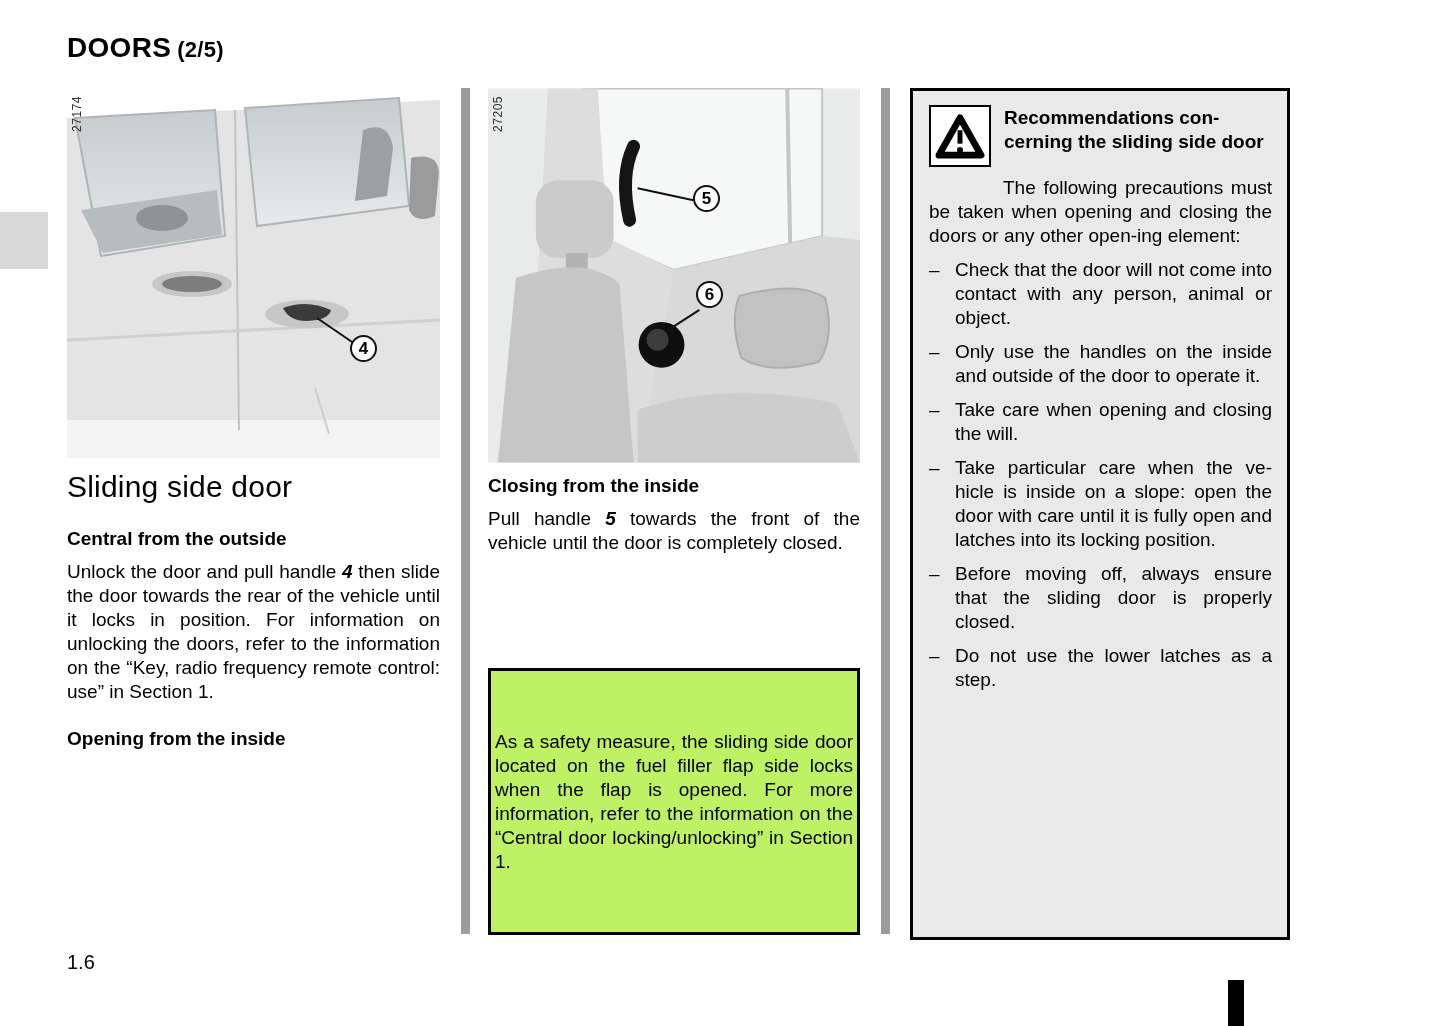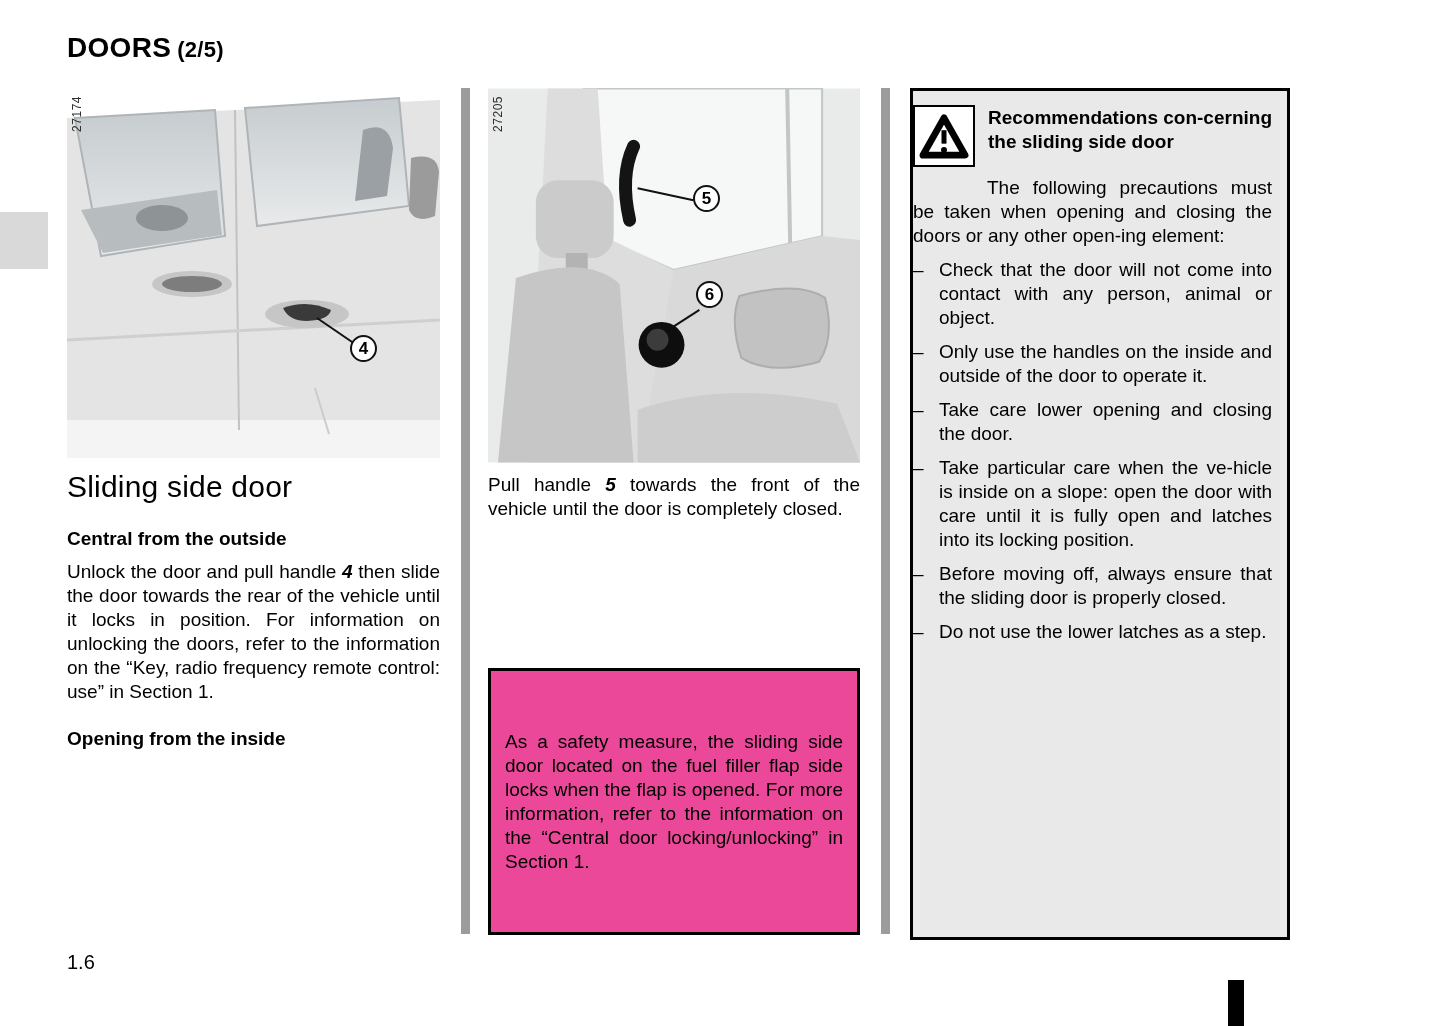--- a/index.html
+++ b/index.html
@@ -29,25 +29,25 @@
              background:#fff; display:flex; align-items:center; justify-content:center;
              font-size:17px; font-weight:bold; line-height:1; }
 
   h2.section { font-size:30px; font-weight:normal; margin-top:12px; letter-spacing:.2px; }
   h3.sub { font-size:19px; font-weight:bold; margin-top:24px; }
   .col-mid h3.sub { margin-top:12px; }
   p.body { font-size:19px; line-height:24px; text-align:justify; margin-top:10px; }
   p.body .num { font-weight:bold; font-style:italic; }
 
   .note-box { position:absolute; left:488px; top:668px; width:372px; height:267px;
-              border:3px solid #000; background:#ec4899; display:flex; align-items:center; padding:0 14px; }
+              border:3px solid #000; background:#bef264; display:flex; align-items:center; padding:0 4px; }
   .note-box p { font-size:19px; line-height:24px; text-align:justify; }
 
   .warning-box { position:absolute; left:910px; top:88px; width:380px; height:852px;
-                 background:#e9e9e9; border:3px solid #000; padding:14px 15px 14px 0; }
+                 background:#e9e9e9; border:3px solid #000; padding:14px 15px 14px 16px; }
   .warn-head { display:flex; gap:13px; align-items:flex-start; }
   .warn-icon { flex:0 0 62px; height:62px; background:#fff; border:2px solid #000;
                display:flex; align-items:center; justify-content:center; }
   .warn-title { font-size:19px; line-height:24px; font-weight:bold; padding-top:1px; }
   .warn-intro { font-size:19px; line-height:24px; text-align:justify; text-indent:74px; margin-top:9px; }
   .bullets { margin-top:2px; }
   .bullet { display:flex; margin-top:10px; font-size:19px; line-height:24px; }
   .bullet .dash { flex:0 0 26px; }
   .bullet .btext { flex:1; text-align:justify; }
 
@@ -129,20 +129,21 @@
       </svg>
       <div class="fig-code">27205</div>
       <div class="callout" style="left:205px;top:97px;">
         <span>5</span>
       </div>
       <div class="callout" style="left:208px;top:193px;">
         <span>6</span>
       </div>
     </div>
 
+    <h3 class="sub">Closing from the inside</h3>
     <p class="body"><span>Pull handle </span><span class="num">5</span><span> towards the front of the vehicle until the door is completely closed.</span></p>
   </div>
 
   <div class="note-box">
     <p>As a safety measure, the sliding side door located on the fuel filler flap side locks when the flap is opened. For more information, refer to the information on the “Central door locking/unlocking” in Section 1.</p>
   </div>
 
   <div class="divider d2"></div>
 
   <div class="warning-box">
@@ -163,21 +164,21 @@
       <div class="bullet">
         <span class="dash">–</span>
         <span class="btext">Check that the door will not come into contact with any person, animal or object.</span>
       </div>
       <div class="bullet">
         <span class="dash">–</span>
         <span class="btext">Only use the handles on the inside and outside of the door to operate it.</span>
       </div>
       <div class="bullet">
         <span class="dash">–</span>
-        <span class="btext">Take care lower opening and closing the door.</span>
+        <span class="btext">Take care when opening and closing the will.</span>
       </div>
       <div class="bullet">
         <span class="dash">–</span>
         <span class="btext">Take particular care when the ve-hicle is inside on a slope: open the door with care until it is fully open and latches into its locking position.</span>
       </div>
       <div class="bullet">
         <span class="dash">–</span>
         <span class="btext">Before moving off, always ensure that the sliding door is properly closed.</span>
       </div>
       <div class="bullet">

